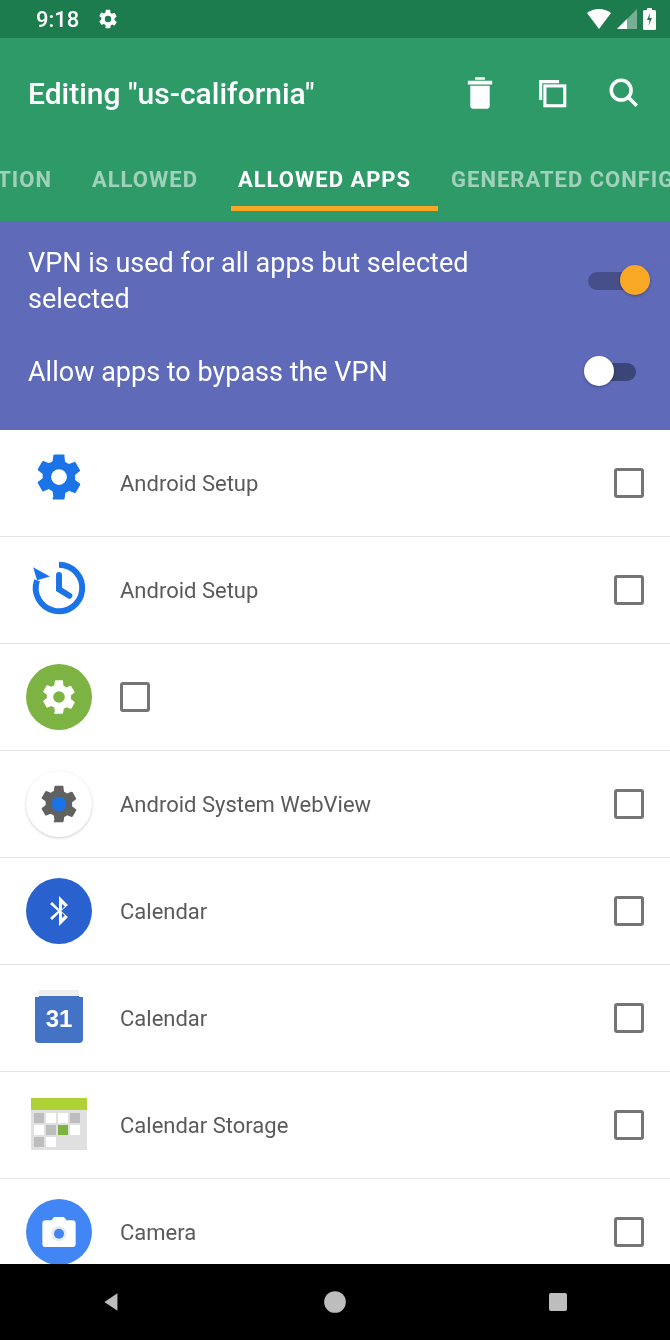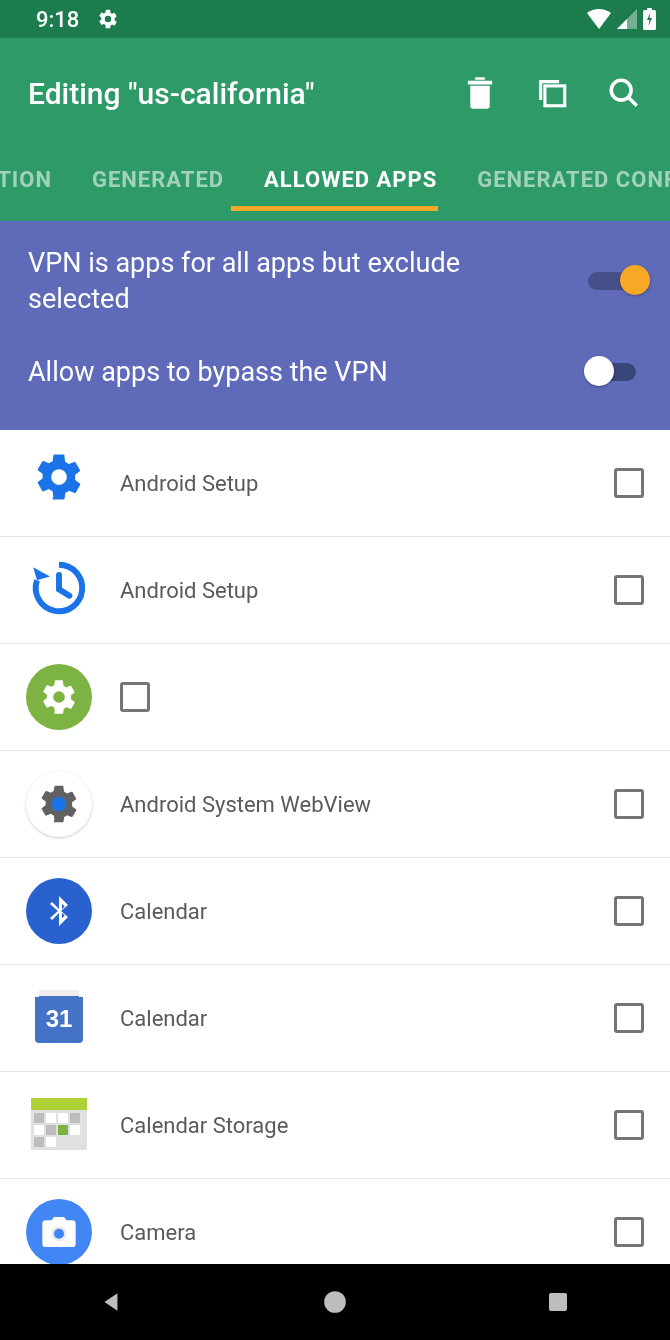--- a/index.html
+++ b/index.html
@@ -112,35 +112,35 @@
               <line x1="15" y1="15" x2="21" y2="21"></line>
             </svg>
         </div>
       </div>
     </div>
     <div class="tabs">
       <div class="tab partial-left">
           <span>PTION</span>
         </div>
       <div class="tab">
-          <span>GENERATED</span>
+          <span>ALLOWED</span>
         </div>
       <div class="tab active">
           <span>ALLOWED APPS</span>
         </div>
       <div class="tab partial-right">
           <span>GENERATED CONFIG</span>
         </div>
       <div class="tab-indicator" style="left:231px; width:207px;"></div>
     </div>
   </div>
 
   <div class="settings-panel">
     <div class="setting-row">
-      <div class="setting-label">VPN is apps for all apps but exclude selected</div>
+      <div class="setting-label">VPN is used for all apps but selected selected</div>
       <div class="switch on-orange">
         <div class="switch-track"></div>
           <div class="switch-thumb"></div>
       </div>
     </div>
     <div class="setting-row">
       <div class="setting-label">Allow apps to bypass the VPN</div>
       <div class="switch off-white">
         <div class="switch-track"></div>
           <div class="switch-thumb"></div>

